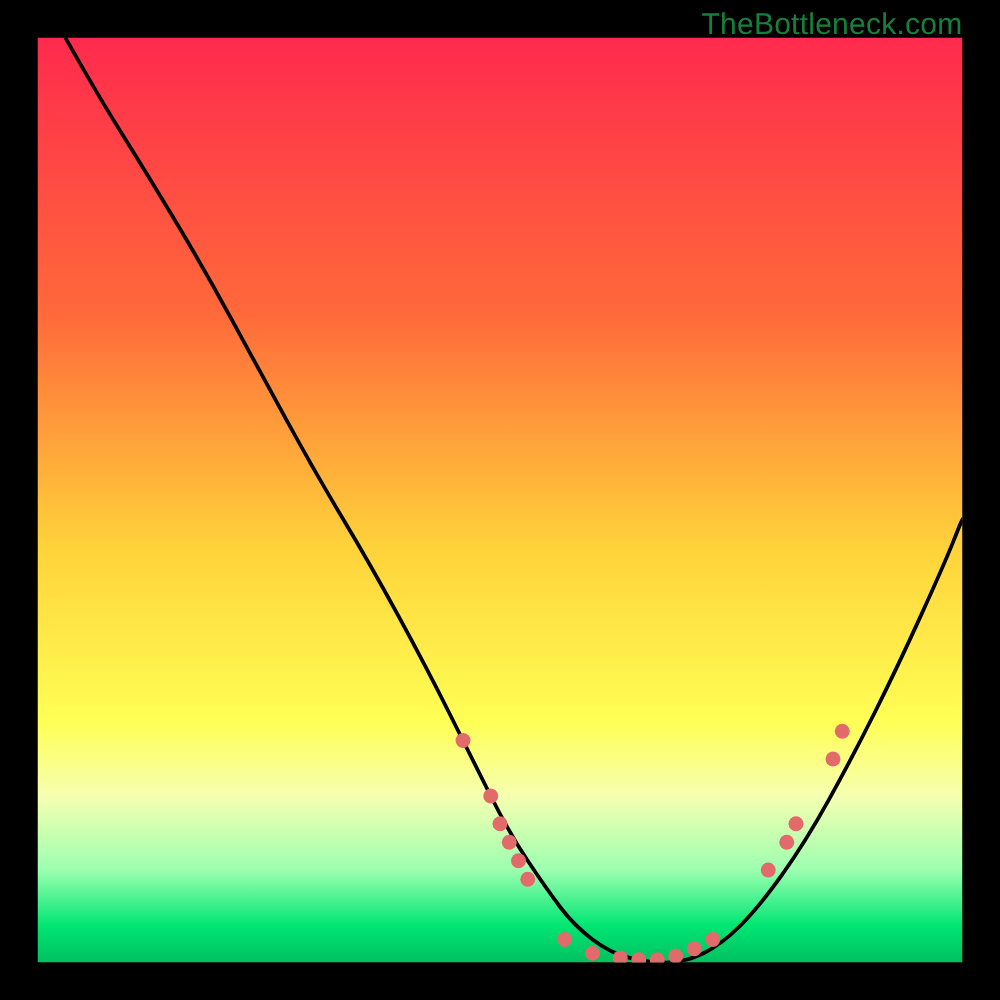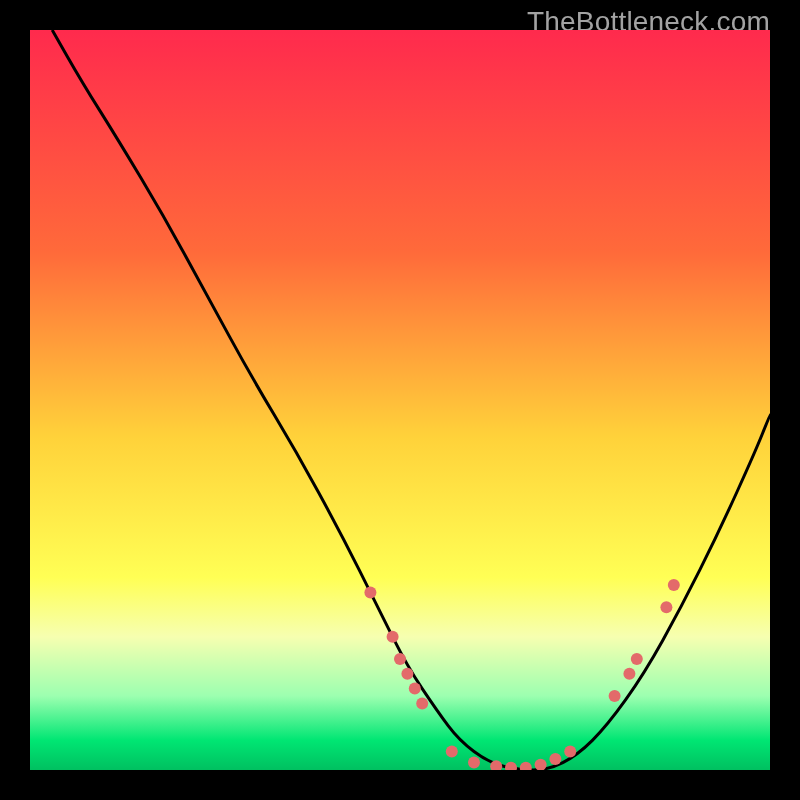--- a/index.html
+++ b/index.html
@@ -23,22 +23,22 @@
     position: absolute;
     left: 0;
     top: 0;
     width: 740px;
     height: 740px;
   }
   .watermark {
     position: absolute;
     top: 6px;
     right: 30px;
-    color: #a3a3a3;
-    font-size: 28px;
+    color: #15803d;
+    font-size: 24px;
     letter-spacing: 0.2px;
   }
   svg {
     display: block;
   }
 </style>
 </head>
 <body>
 
 <div class="watermark">TheBottleneck.com</div>

